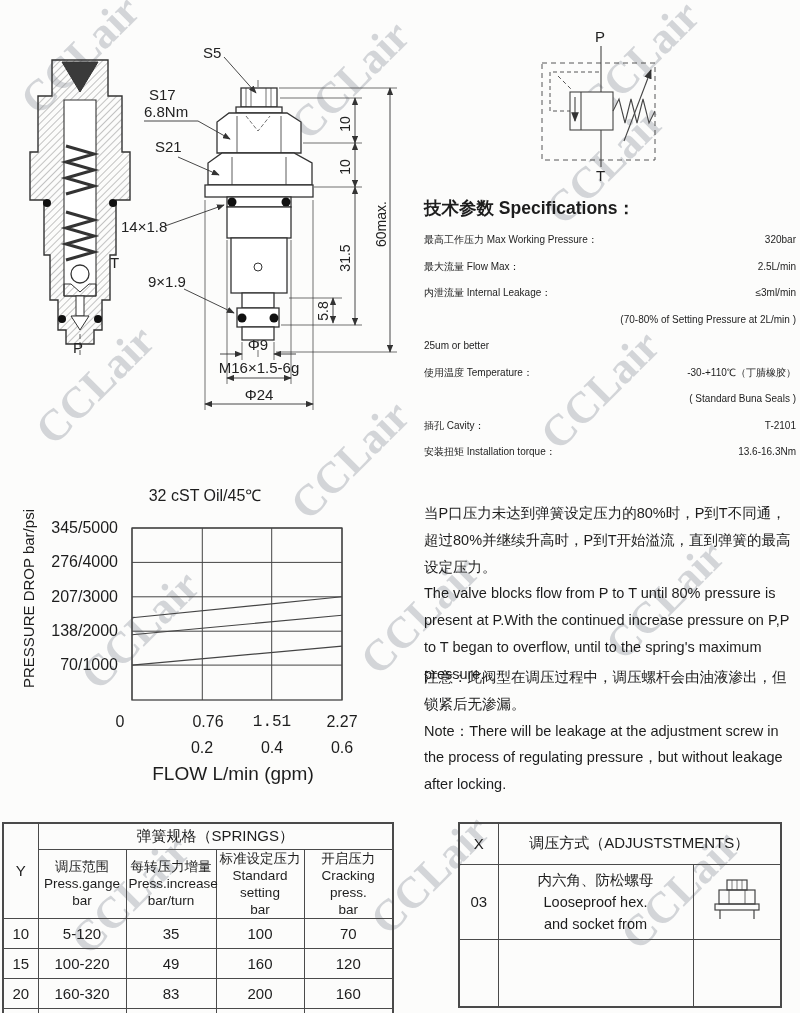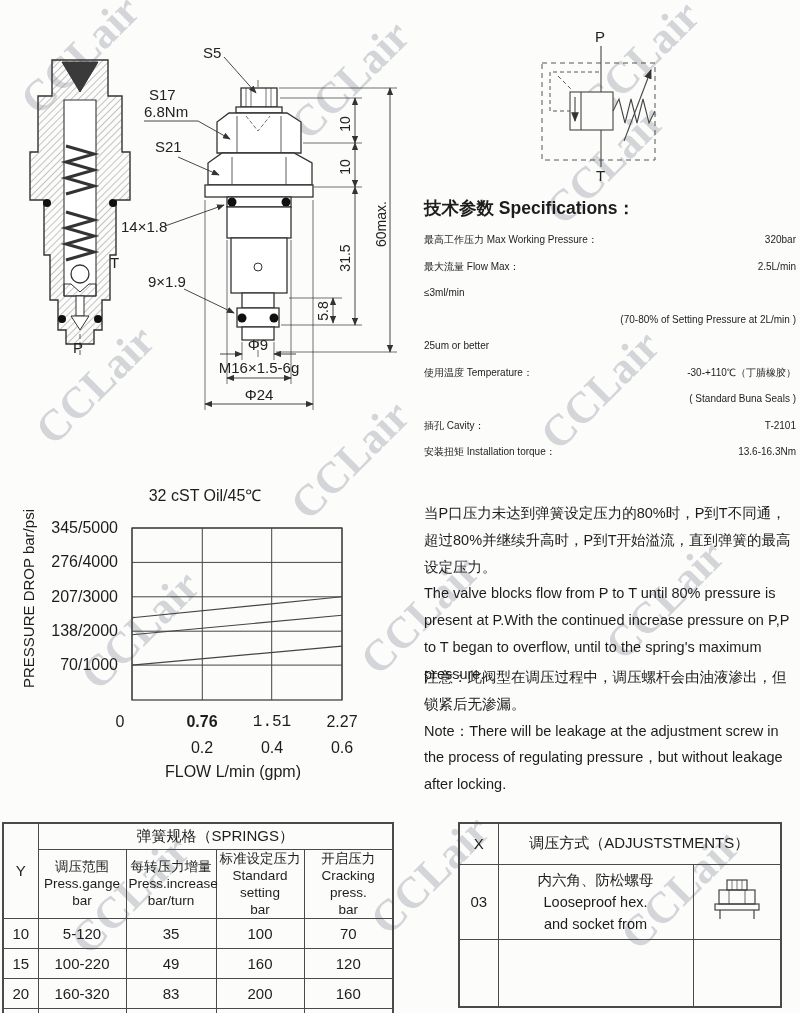--- a/index.html
+++ b/index.html
@@ -186,20 +186,21 @@
     <div class="spec-heading">技术参数 Specifications：</div>
     <div class="spec-row">
       <span class="lbl">最高工作压力 Max Working Pressure：</span>
       <span class="val">320bar</span>
       </div>
     <div class="spec-row">
       <span class="lbl">最大流量 Flow Max：</span>
       <span class="val">2.5L/min</span>
       </div>
     <div class="spec-row">
+      <span class="lbl">内泄流量 Internal Leakage：</span>
       <span class="val">≤3ml/min</span>
       </div>
     <div class="spec-row">
       <span class="lbl"></span>
       <span class="val">(70-80% of Setting Pressure at 2L/min )</span>
       </div>
     <div class="spec-row">
       <span class="val">25um or better</span>
       </div>
     <div class="spec-row">
@@ -236,27 +237,27 @@
       <line x1="132" y1="528" x2="132" y2="700" stroke="#444" stroke-width="1"></line>
       <line x1="202.30837004405288" y1="528" x2="202.30837004405288" y2="700" stroke="#444" stroke-width="1"></line>
       <line x1="271.6916299559471" y1="528" x2="271.6916299559471" y2="700" stroke="#444" stroke-width="1"></line>
       <line x1="342" y1="528" x2="342" y2="700" stroke="#444" stroke-width="1"></line>
       <rect x="132" y="528" width="210" height="172" fill="none" stroke="#444" stroke-width="1.3"></rect>
       <polyline points="132,617.7391304347826 342,596.8" fill="none" stroke="#444" stroke-width="1.1"></polyline>
       <polyline points="132,634.6898550724637 342,615.2463768115942" fill="none" stroke="#444" stroke-width="1.1"></polyline>
       <polyline points="132,665.1014492753623 342,646.1565217391304" fill="none" stroke="#444" stroke-width="1.1"></polyline>
     </svg>
   <div class="chart-label" style="left:80px;top:713px;width:80px;">0</div>
-  <div class="chart-label" style="left:162px;top:713px;width:80px;font-weight:bold;">0.76</div>
+  <div class="chart-label" style="left:168px;top:713px;width:80px;">0.76</div>
   <div class="chart-label" style="left:232px;top:713px;width:80px;font-family:Liberation Mono, monospace;">1.51</div>
   <div class="chart-label" style="left:302px;top:713px;width:80px;">2.27</div>
   <div class="chart-label" style="left:162px;top:739px;width:80px;">0.2</div>
   <div class="chart-label" style="left:232px;top:739px;width:80px;">0.4</div>
   <div class="chart-label" style="left:302px;top:739px;width:80px;">0.6</div>
-  <div class="axis-title" style="left:133px;top:763px;width:200px;font-size:16px;">FLOW L/min (gpm)</div>
+  <div class="axis-title" style="left:133px;top:763px;width:200px;font-size:19px;">FLOW L/min (gpm)</div>
 
   <div class="para" style="top:500px;">
     <span>当P口压力未达到弹簧设定压力的80%时，P到T不同通，超过80%并继续升高时，P到T开始溢流，直到弹簧的最高设定压力。</span><br>
     <span>The valve blocks flow from P to T until 80% pressure is present at P.With the continued increase pressure on P,P to T began to overflow, until to the spring's maximum pressure.</span>
   </div>
   <div class="para" style="top:664px;">
     <span>注意：此阀型在调压过程中，调压螺杆会由油液渗出，但锁紧后无渗漏。</span><br>
     <span>Note：There will be leakage at the adjustment screw in the process of regulating pressure，but without leakage after locking.</span>
   </div>
 

